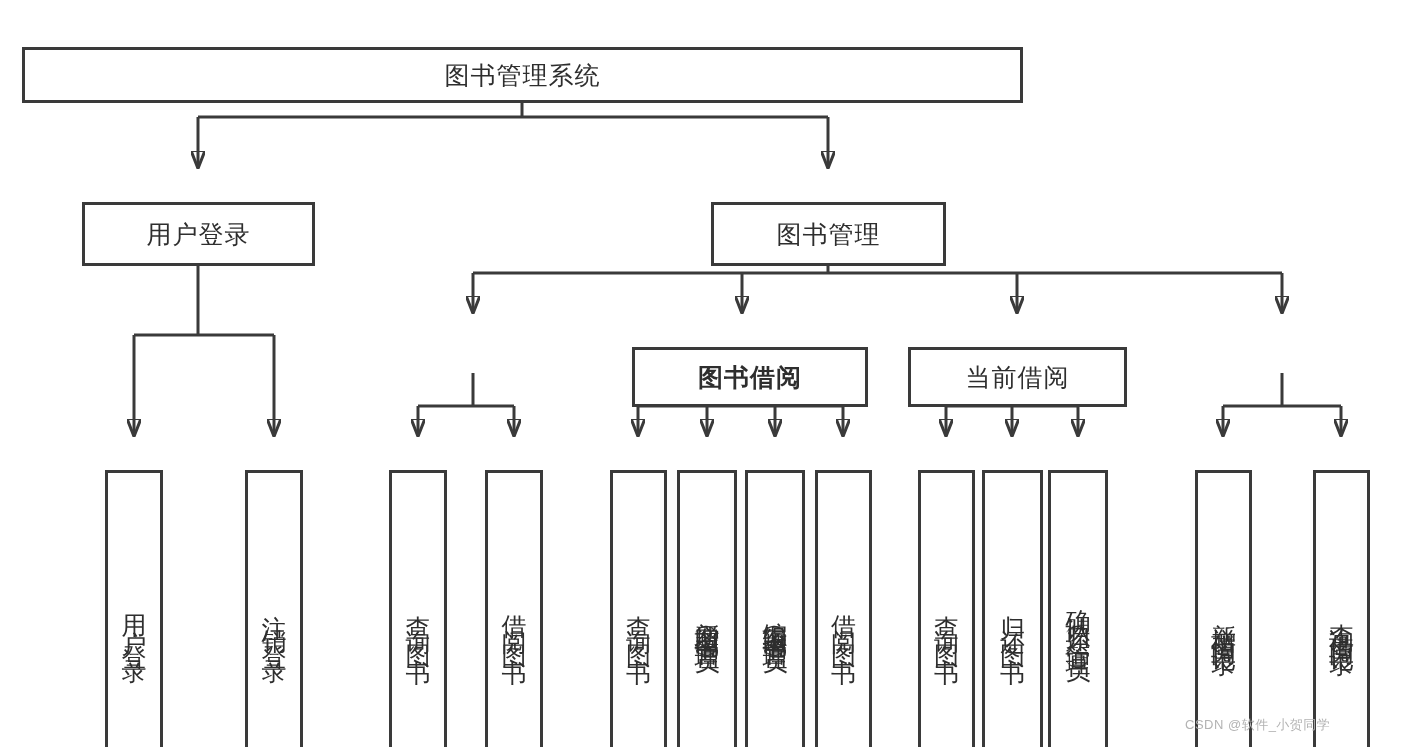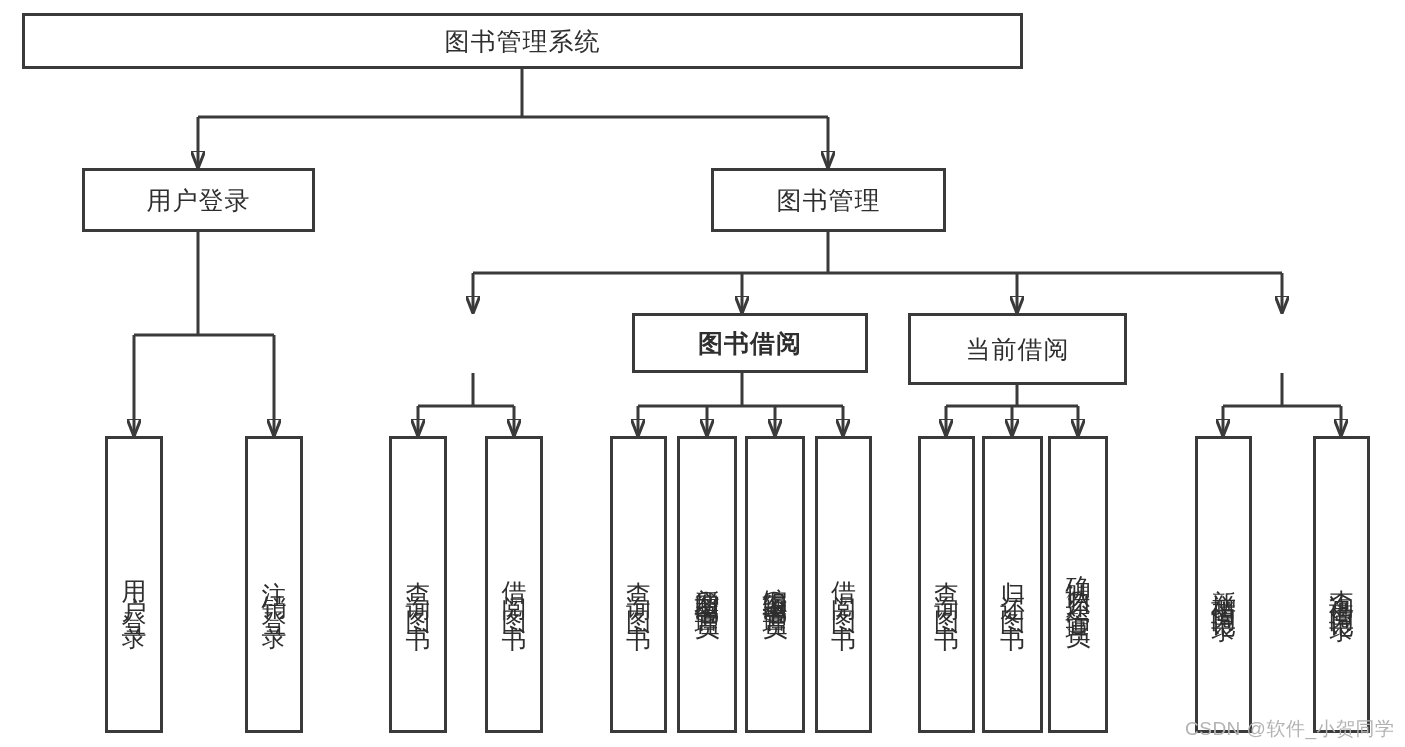--- a/index.html
+++ b/index.html
@@ -32,41 +32,42 @@
     position: absolute;
     box-sizing: border-box;
     border: 3px solid #3a3a3a;
     background: #ffffff;
     display: flex;
     align-items: center;
     justify-content: center;
     font-size: 25px;
     letter-spacing: 1px;
     line-height: 1;
+    margin-top: 34px;
   }
   .hnode {  }
   .vnode { 
     top: 436px;
     height: 297px;
   }
   .vnode .vtext {
     writing-mode: vertical-rl;
     text-orientation: mixed;
     white-space: nowrap;
     font-size: 25px;
   }
   .ls4 .vtext { letter-spacing: 15px; text-indent: 0; margin-top: 13px; }
   .ls6 .vtext { letter-spacing: 6px;  margin-top: 5px; }
   .ls8 .vtext { letter-spacing: 7px;  margin-top: 6px; }
   .ls9 .vtext { letter-spacing: 4px;  margin-top: 3px; }
   .watermark {
     position: absolute;
     left: 1185px;
     top: 716px;
-    font-size: 19px;
+    font-size: 13px;
     letter-spacing: 0.5px;
     color: #b3b3b3;
     white-space: nowrap;
   }
 </style>
 </head>
 <body>
 
 <div class="canvas">
 
@@ -132,21 +133,21 @@
   <div class="node hnode" style="left:82px; top:168px; width:233px; height:64px;">
     <span>用户登录</span>
   </div>
   <div class="node hnode" style="left:711px; top:168px; width:235px; height:64px;">
     <span>图书管理</span>
   </div>
 
   <div class="node hnode" style="left:632px; top:313px; width:236px; height:60px;font-weight:bold;">
     <span>图书借阅</span>
   </div>
-  <div class="node hnode" style="left:908px; top:313px; width:219px; height:72px;">
+  <div class="node hnode" style="left:908px; top:313px; width:219px; height:60px;">
     <span>当前借阅</span>
   </div>
 
   <div class="node vnode ls4" style="left:105px; width:58px;">
     <span class="vtext">用户登录</span>
   </div>
   <div class="node vnode ls4" style="left:245px; width:58px;">
     <span class="vtext">注销登录</span>
   </div>
 

